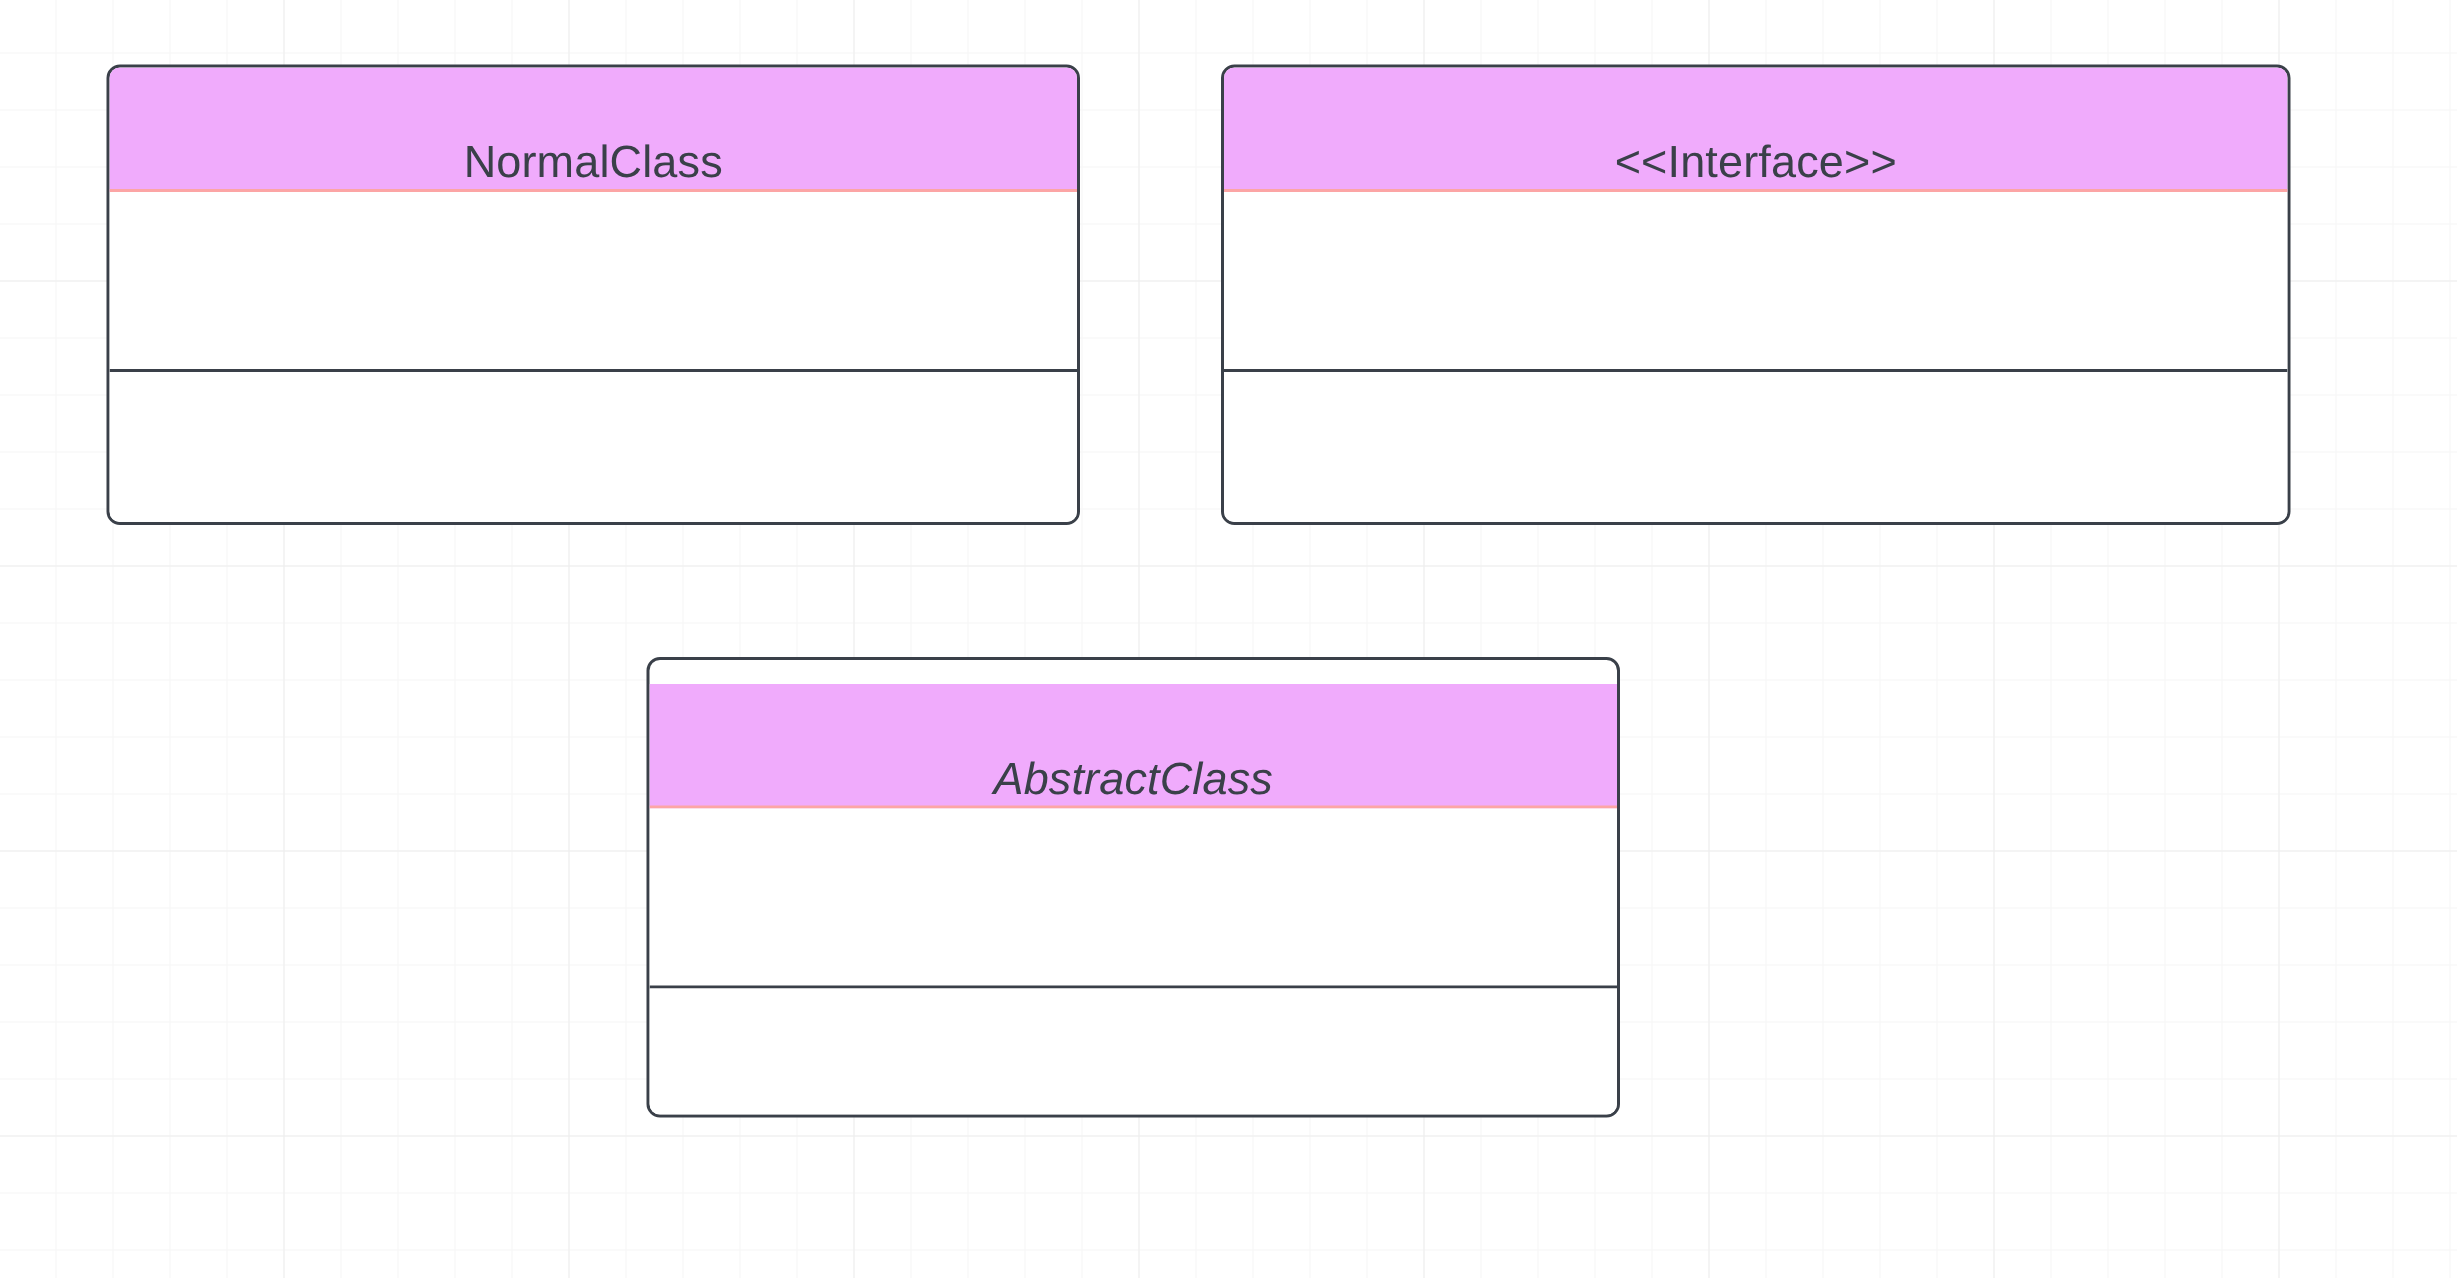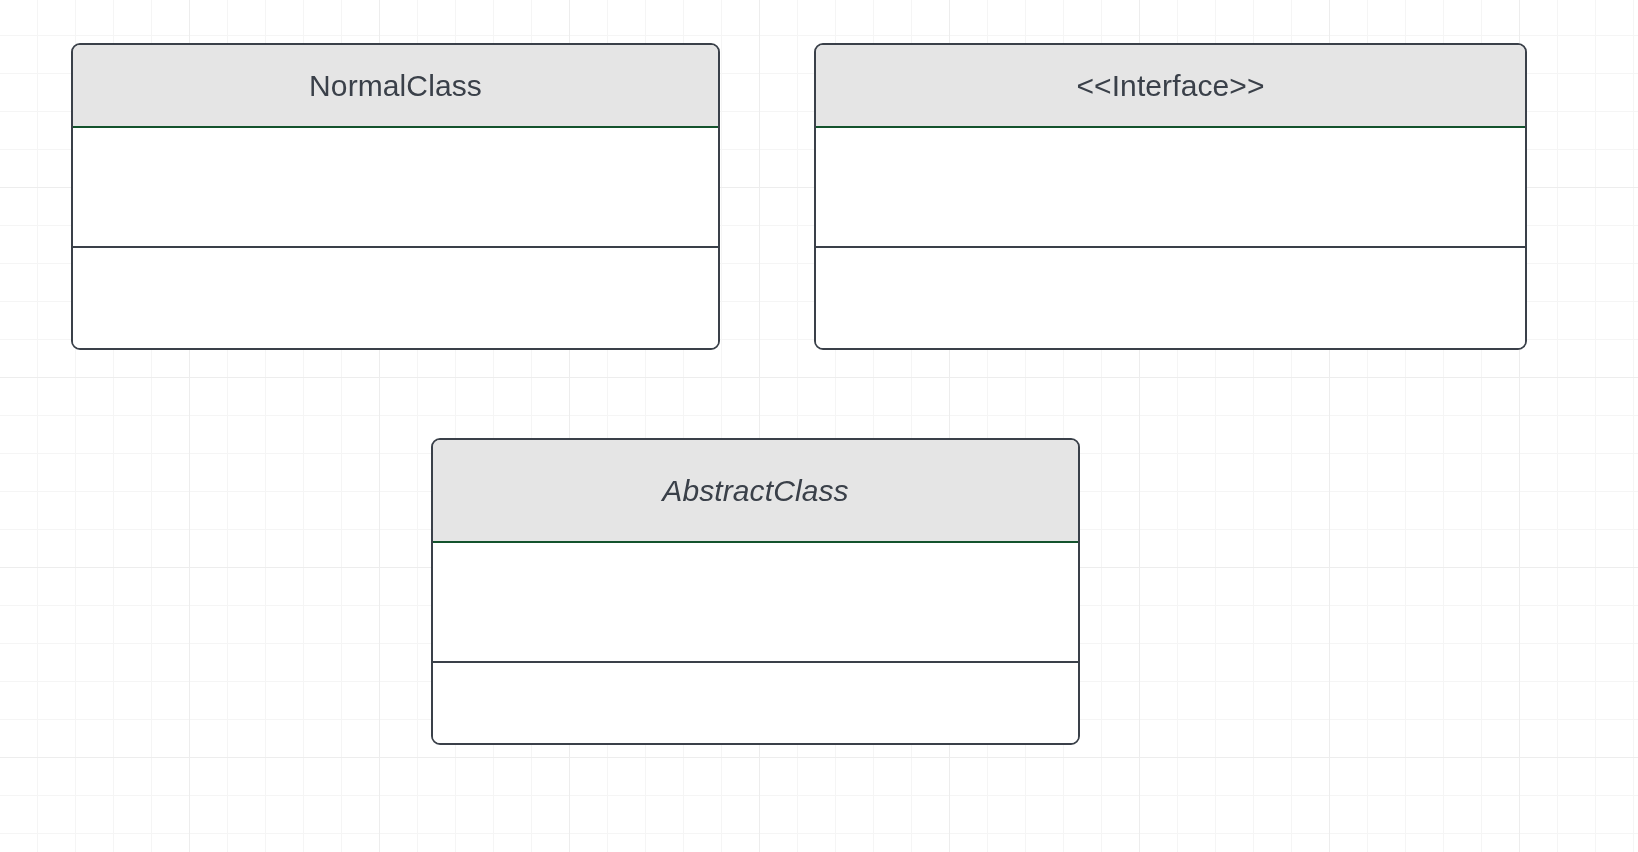--- a/index.html
+++ b/index.html
@@ -40,24 +40,24 @@
     border: 2px solid #3a4049;
     border-radius: 9px;
     display: flex;
     flex-direction: column;
     overflow: hidden;
   }
 
   .uml-title-compartment {
     box-sizing: border-box;
     display: flex;
-    align-items: center;
+    align-items: flex-end;
     justify-content: center;
-    border-bottom: 2px solid #14532d;
-    background-color: #e5e5e5;
+    border-bottom: 2px solid #fca5a5;
+    background-color: #f0abfc;
   }
 
   .uml-title {
     color: #3a4049;
     font-size: 30px;
     line-height: 34px;
     font-weight: 400;
     letter-spacing: 0.1px;
     white-space: nowrap;
   }
@@ -98,21 +98,21 @@
   }
   #class-interface .uml-title-compartment { height: 83px; }
   #class-interface .uml-attributes-compartment { height: 120px; }
 
   #class-abstract {
     left: 431px;
     top: 438px;
     width: 649px;
     height: 307px;
   }
-  #class-abstract .uml-title-compartment { height: 103px; }
+  #class-abstract .uml-title-compartment { height: 83px; margin-top: 16px; }
   #class-abstract .uml-attributes-compartment { height: 120px; }
 </style>
 </head>
 <body>
 
 <div id="canvas">
 
   <div class="uml-class" id="class-normal">
     <div class="uml-title-compartment">
       <span class="uml-title">NormalClass</span>

